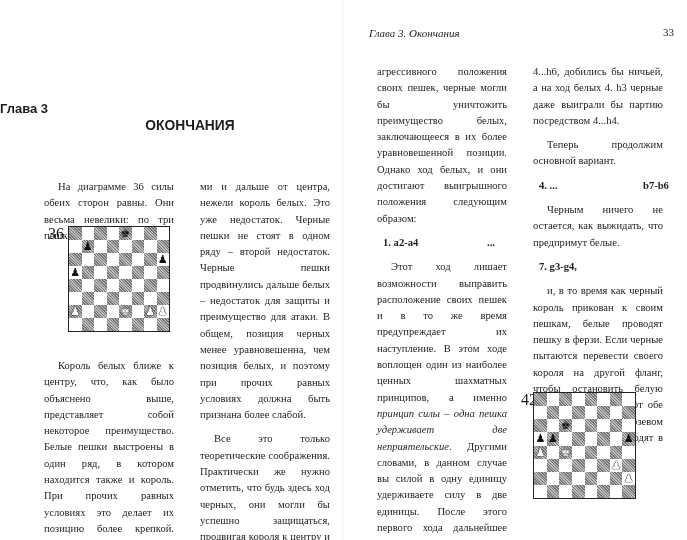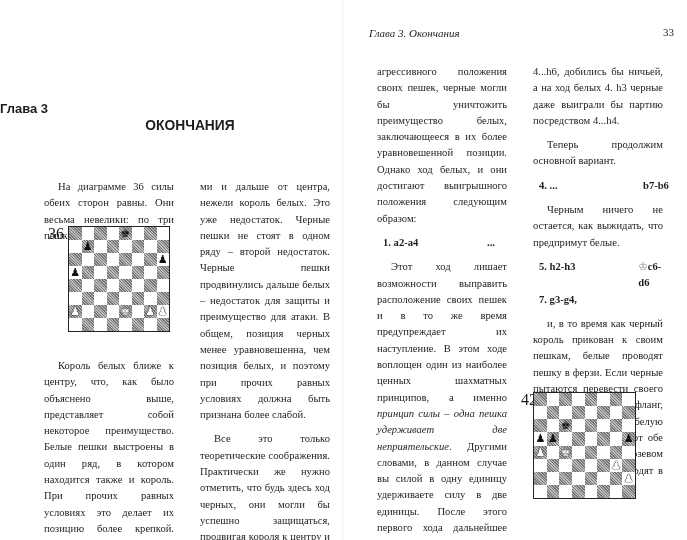--- a/index.html
+++ b/index.html
@@ -177,24 +177,20 @@
 
   <div class="col" style="left:182px; top:56px; width:146px;">
     <p>4...h6, добились бы ничьей, а на ход белых 4. h3 черные даже выиграли бы партию посредством 4...h4.</p>
     <p class="ind">Теперь продолжим основной вариант.</p>
     <div class="move">
       <span class="w">4. ...</span>
       <span class="b">b7-b6</span>
     </div>
     <p class="ind">Черным ничего не остается, как выжидать, что предпримут белые.</p>
     <div class="move">
-      <span class="w">5. h2-h3</span>
-      <span class="b"><span class="piece">♔</span><span>c6-d6</span></span>
-    </div>
-    <div class="move">
       <span>7. g3-g4,</span>
     </div>
     <p class="ind"><span>и, в то время как черный король прикован к своим пешкам, белые проводят пешку в ферзи. Если черные пытаются перевести своего короля на другой фланг, чтобы остановить белую пешку, белые забирают обе пешки черных на ферзевом фланге и затем переводят в ферзи свою пешку </span></p>
   </div>
 
   <div class="diag-label" style="left:178px; top:391px;">42</div>
   <div class="board" id="board37" style="left:190px; top:392px; width:101px; height:105px;">
       <div class="sq dark"></div>
       <div class="sq light"></div>
       <div class="sq dark"></div>

